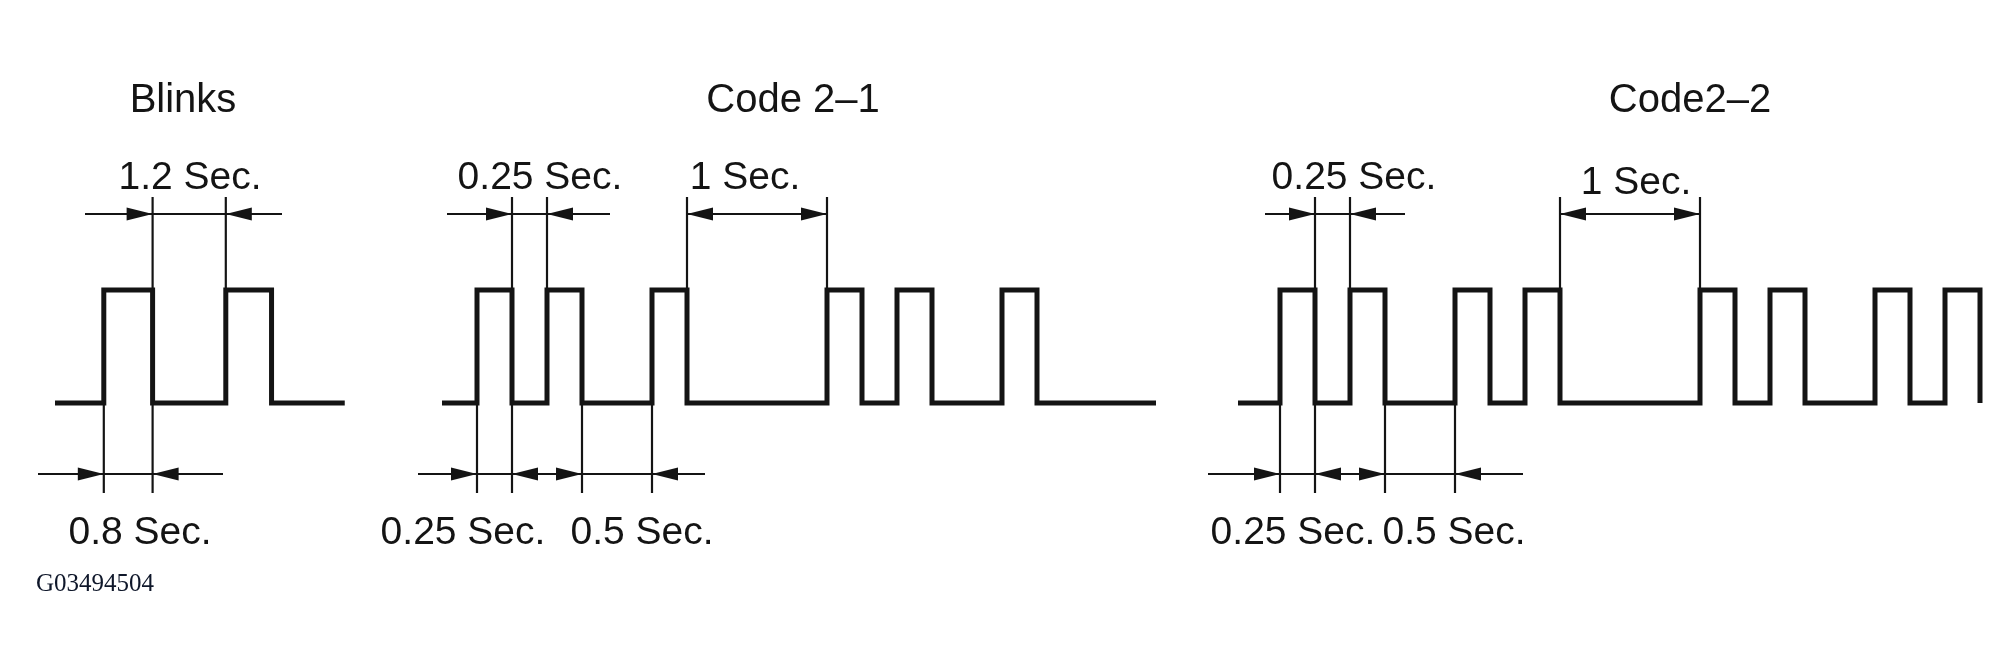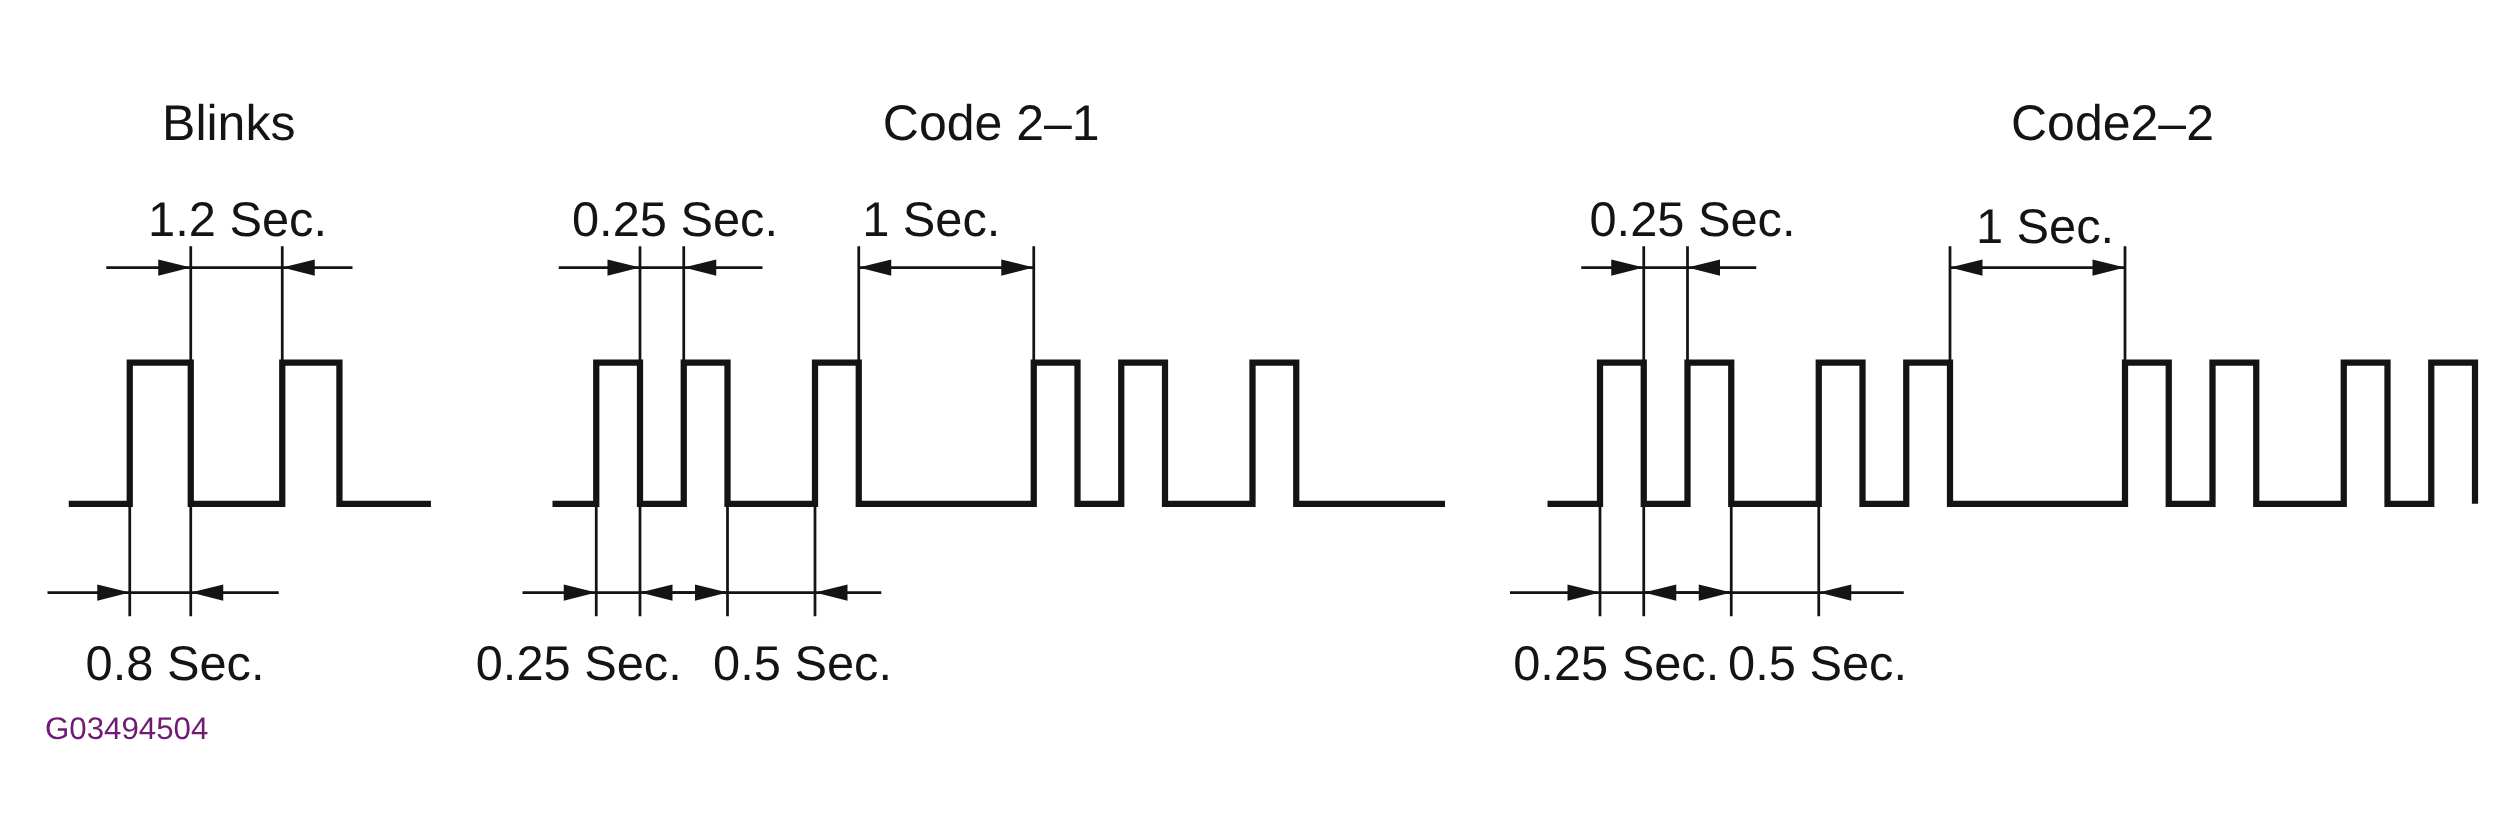--- a/index.html
+++ b/index.html
@@ -14,22 +14,22 @@
   #diagram-svg text{
     font-family:"Liberation Sans", sans-serif;
     fill:#141414;
   }
   #diagram-svg text.t-title{font-size:40px;}
   #diagram-svg text.t-dim{font-size:39px;}
   #figure-id{
     position:absolute;
     left:36px;top:569px;
     font-size:25px;
-    color:#701a75;
-    font-family:Liberation Sans, sans-serif;
+    color:#0f172a;
+    font-family:Liberation Serif, serif;
   }
 </style>
 </head>
 <body>
 
 <div class="page">
   <svg id="diagram-svg" width="2016" height="667" viewBox="0 0 2016 667" xmlns="http://www.w3.org/2000/svg">
       <g>
         <path d="M 55 403 L 103.80000000000001 403 L 103.80000000000001 290 L 152.60000000000002 290 L 152.60000000000002 403 L 225.8 403 L 225.8 290 L 271.55 290 L 271.55 403 L 344.75 403" fill="none" stroke="#141414" stroke-width="5" stroke-linejoin="miter"></path>
         <line x1="152.6" y1="197" x2="152.6" y2="403" stroke="#141414" stroke-width="2.2"></line>

